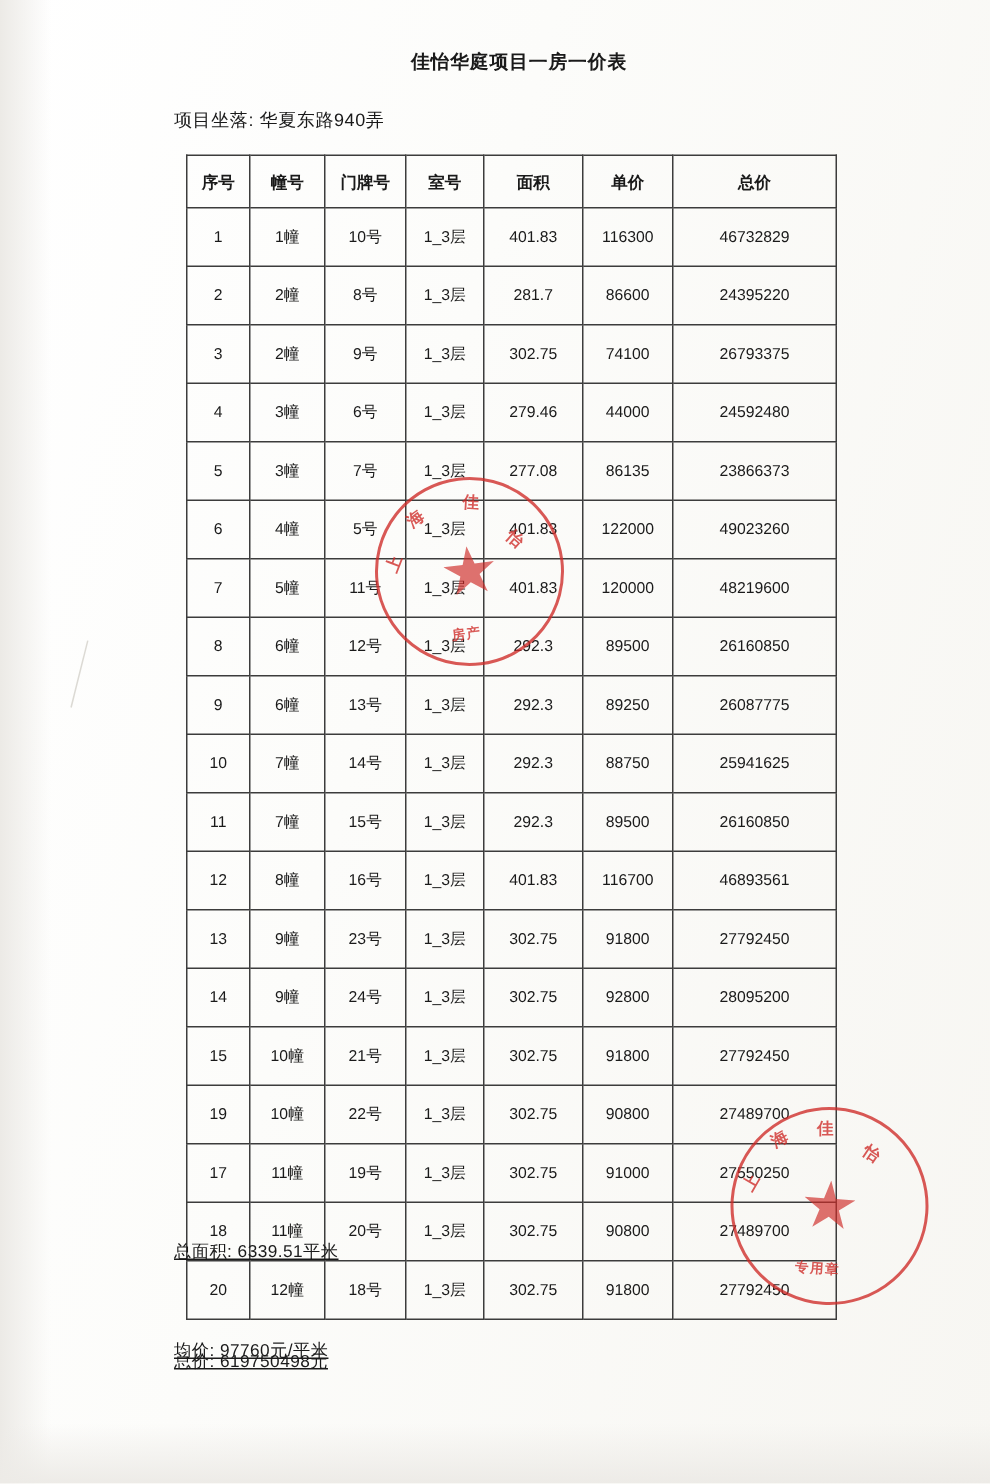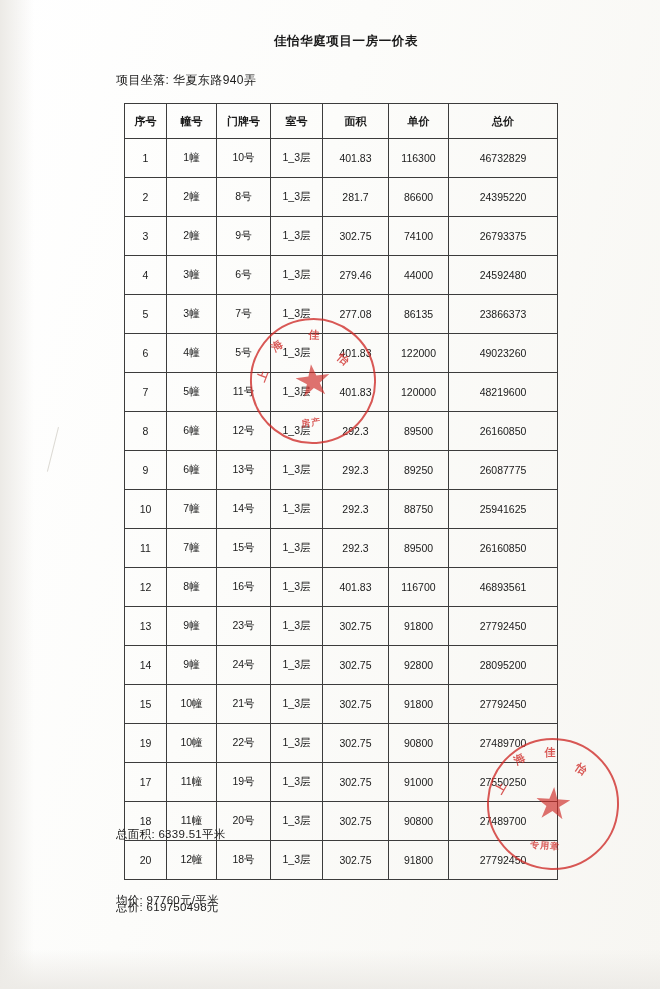--- a/index.html
+++ b/index.html
@@ -91,20 +91,21 @@
   col.c-room   { width: 52px; }
   col.c-area   { width: 66px; }
   col.c-unit   { width: 60px; }
   col.c-total  { width: 109px; }
 
   .summary {
     position: absolute;
     left: 116px;
     font-size: 11.5px;
     letter-spacing: 0.3px;
+    text-decoration: underline;
   }
   .summary.l1 { top: 827px; }
   .summary.l2 { top: 860px; margin-top: 40px; }
   .summary.l3 { top: 893px; }
 
   
   .seal {
     position: absolute;
     border-radius: 50%;
     pointer-events: none;

